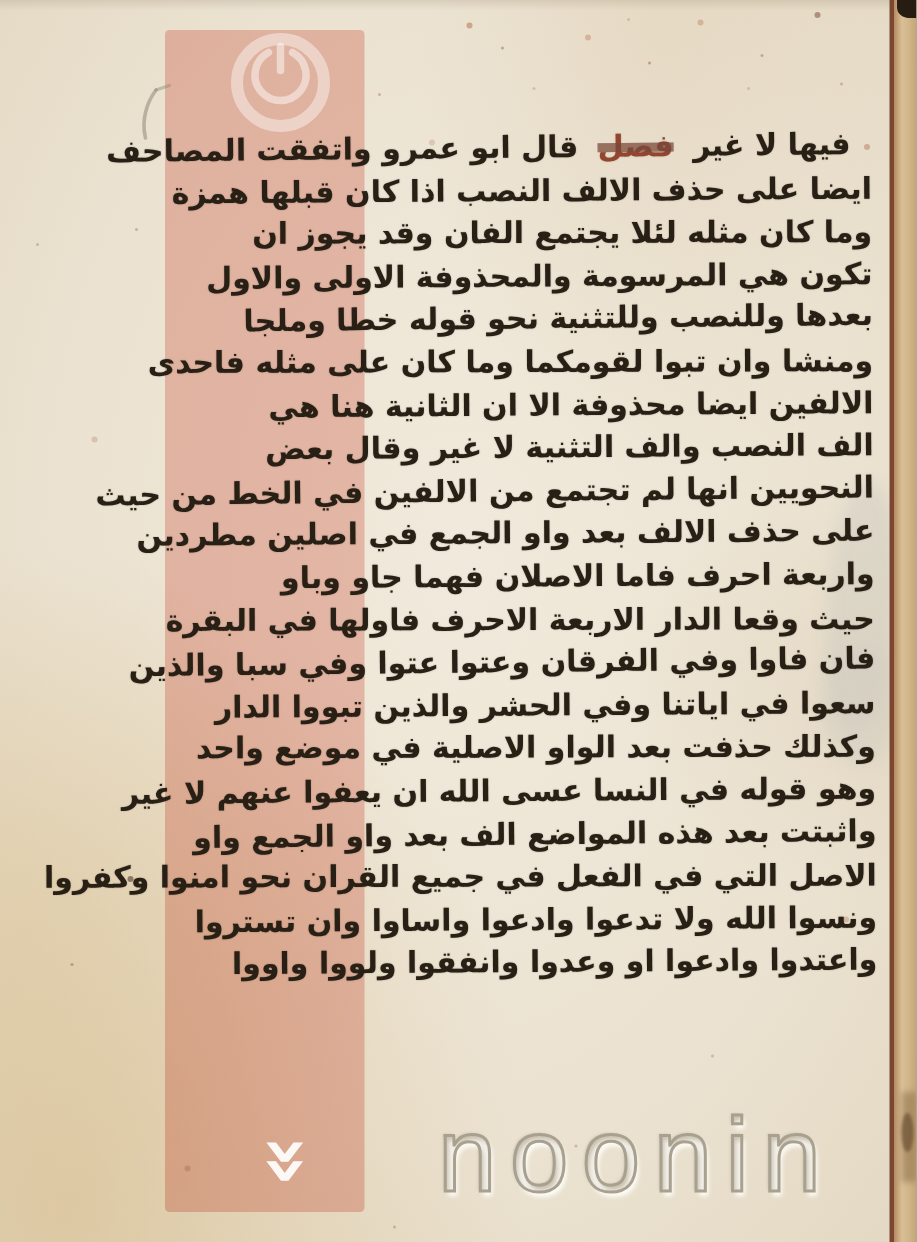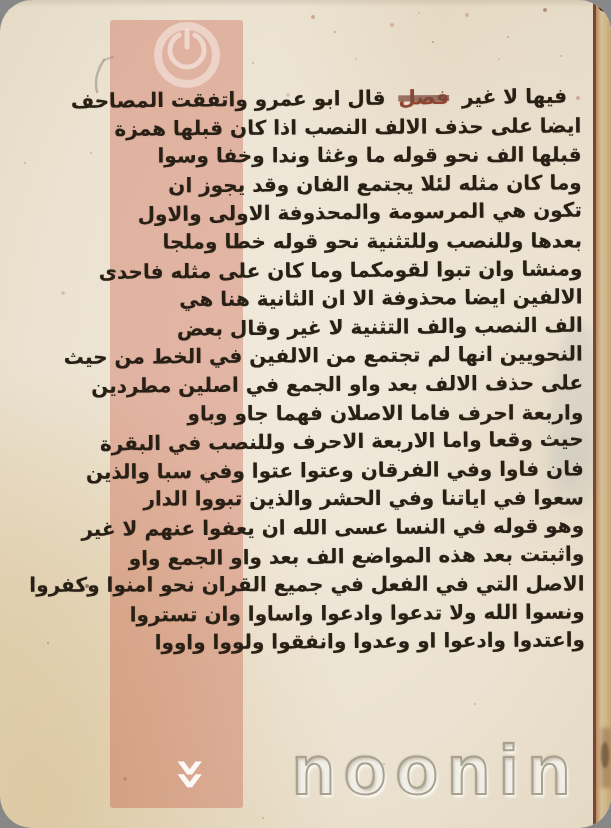--- a/index.html
+++ b/index.html
@@ -5,21 +5,20 @@
   html,body{margin:0;padding:0;background:#888;}
   #page{
     position:relative;width:611px;height:828px;overflow:hidden;
     font-family:"DejaVu Sans",sans-serif;
     background:
       radial-gradient(ellipse at 8% 97%, rgba(213,184,132,.50), transparent 38%),
       radial-gradient(ellipse at 2% 75%, rgba(222,200,158,.35), transparent 30%),
       radial-gradient(ellipse at 72% 2%, rgba(219,198,168,.30), transparent 26%),
       radial-gradient(ellipse at 98% 55%, rgba(210,190,160,.25), transparent 22%),
       radial-gradient(ellipse at 50% 45%, #f1eadc 0%, #ebe2d1 62%, #e3d8c2 100%);
-    border-radius: 32px;
   }
   
   .speckles{position:absolute;left:0;top:0;width:2px;height:2px;border-radius:50%;
     background:transparent;
     box-shadow:
       312px 16px 0 1px rgba(176,108,74,.5), 334px 31px 0 0 rgba(150,84,56,.45),
       391px 24px 0 1px rgba(186,120,86,.4), 432px 41px 0 0 rgba(160,95,60,.5),
       466px 14px 0 1px rgba(176,108,74,.35),507px 36px 0 0 rgba(150,84,56,.4),
       544px 9px  0 1px rgba(120,70,45,.5), 560px 55px 0 0 rgba(176,108,74,.4),
       252px 62px 0 0 rgba(150,84,56,.35), 287px 94px 0 1px rgba(186,130,96,.3),
@@ -79,21 +78,21 @@
   .red-word{
     color:#93452f;padding:0 6px;
     text-decoration:line-through;
     text-decoration-color:rgba(148,86,70,.55);
     text-decoration-thickness:6px;
   }
   
   .brand-watermark{
     position:absolute;left:292px;top:734px;
     font-family:"Liberation Sans","DejaVu Sans",sans-serif;
-    font-size:70px;font-weight:bold;letter-spacing:9px;line-height:72px;
+    font-size:70px;font-weight:normal;letter-spacing:9px;line-height:72px;
     color:rgba(222,216,202,.28);
     -webkit-text-stroke:2px #a9a190;
     text-shadow:2px 3px 3px rgba(255,255,253,.9), -1px -1px 2px rgba(125,118,100,.35);
     white-space:nowrap;
   }
   
   .top-shade{position:absolute;left:0;top:0;right:0;height:7px;
     background:linear-gradient(to bottom, rgba(150,135,110,.22), transparent);}
 </style>
 </head>
@@ -110,33 +109,33 @@
   <div class="gray-blot2"></div>
 
   <svg class="pencil-mark" width="50" height="50" viewBox="0 0 50 50">
     <path d="M34 8 C 28 16, 24 28, 27 40" fill="none" stroke="#8f887a" stroke-width="2.4" opacity=".55" stroke-linecap="round"></path>
     <path d="M34 8 l 9 -3" fill="none" stroke="#8f887a" stroke-width="2" opacity=".45" stroke-linecap="round"></path>
   </svg>
 
   <div class="text-block">
       <div class="text-line">فيها لا غير <span class="red-word">فصل</span> قال ابو عمرو واتفقت المصاحف</div>
       <div class="text-line">ايضا على حذف الالف النصب اذا كان قبلها همزة</div>
-      <div class="text-line">قبلها الف نحو قوله ما وغثا وندا وخفا وسوا</div>
       <div class="text-line">وما كان مثله لئلا يجتمع الفان وقد يجوز ان</div>
       <div class="text-line">تكون هي المرسومة والمحذوفة الاولى والاول</div>
       <div class="text-line">بعدها وللنصب وللتثنية نحو قوله خطا وملجا</div>
       <div class="text-line">ومنشا وان تبوا لقومكما وما كان على مثله فاحدى</div>
       <div class="text-line">الالفين ايضا محذوفة الا ان الثانية هنا هي</div>
       <div class="text-line">الف النصب والف التثنية لا غير وقال بعض</div>
       <div class="text-line">النحويين انها لم تجتمع من الالفين في الخط من حيث</div>
       <div class="text-line">على حذف الالف بعد واو الجمع في اصلين مطردين</div>
       <div class="text-line">واربعة احرف فاما الاصلان فهما جاو وباو</div>
-      <div class="text-line">حيث وقعا واما الاربعة الاحرف وللنصب في البقرة</div>
+      <div class="text-line">حيث وقعا الدار الاربعة الاحرف فاولها في البقرة</div>
       <div class="text-line">فان فاوا وفي الفرقان وعتوا عتوا وفي سبا والذين</div>
       <div class="text-line">سعوا في اياتنا وفي الحشر والذين تبووا الدار</div>
+      <div class="text-line">وكذلك حذفت بعد الواو الاصلية في موضع واحد</div>
       <div class="text-line">وهو قوله في النسا عسى الله ان يعفوا عنهم لا غير</div>
       <div class="text-line">واثبتت بعد هذه المواضع الف بعد واو الجمع واو</div>
       <div class="text-line">الاصل التي في الفعل في جميع القران نحو امنوا وكفروا</div>
       <div class="text-line">ونسوا الله ولا تدعوا وادعوا واساوا وان تستروا</div>
       <div class="text-line">واعتدوا وادعوا او وعدوا وانفقوا ولووا واووا</div>
     </div>
 
   <svg class="band-logo" width="70" height="70" viewBox="0 0 70 70">
     <circle cx="35" cy="34" r="29" fill="none" stroke="rgba(255,255,255,.42)" stroke-width="8"></circle>
     <path d="M 27 14 A 17 17 0 1 0 43 14" fill="none" stroke="rgba(255,255,255,.48)" stroke-width="5" stroke-linecap="round"></path>

